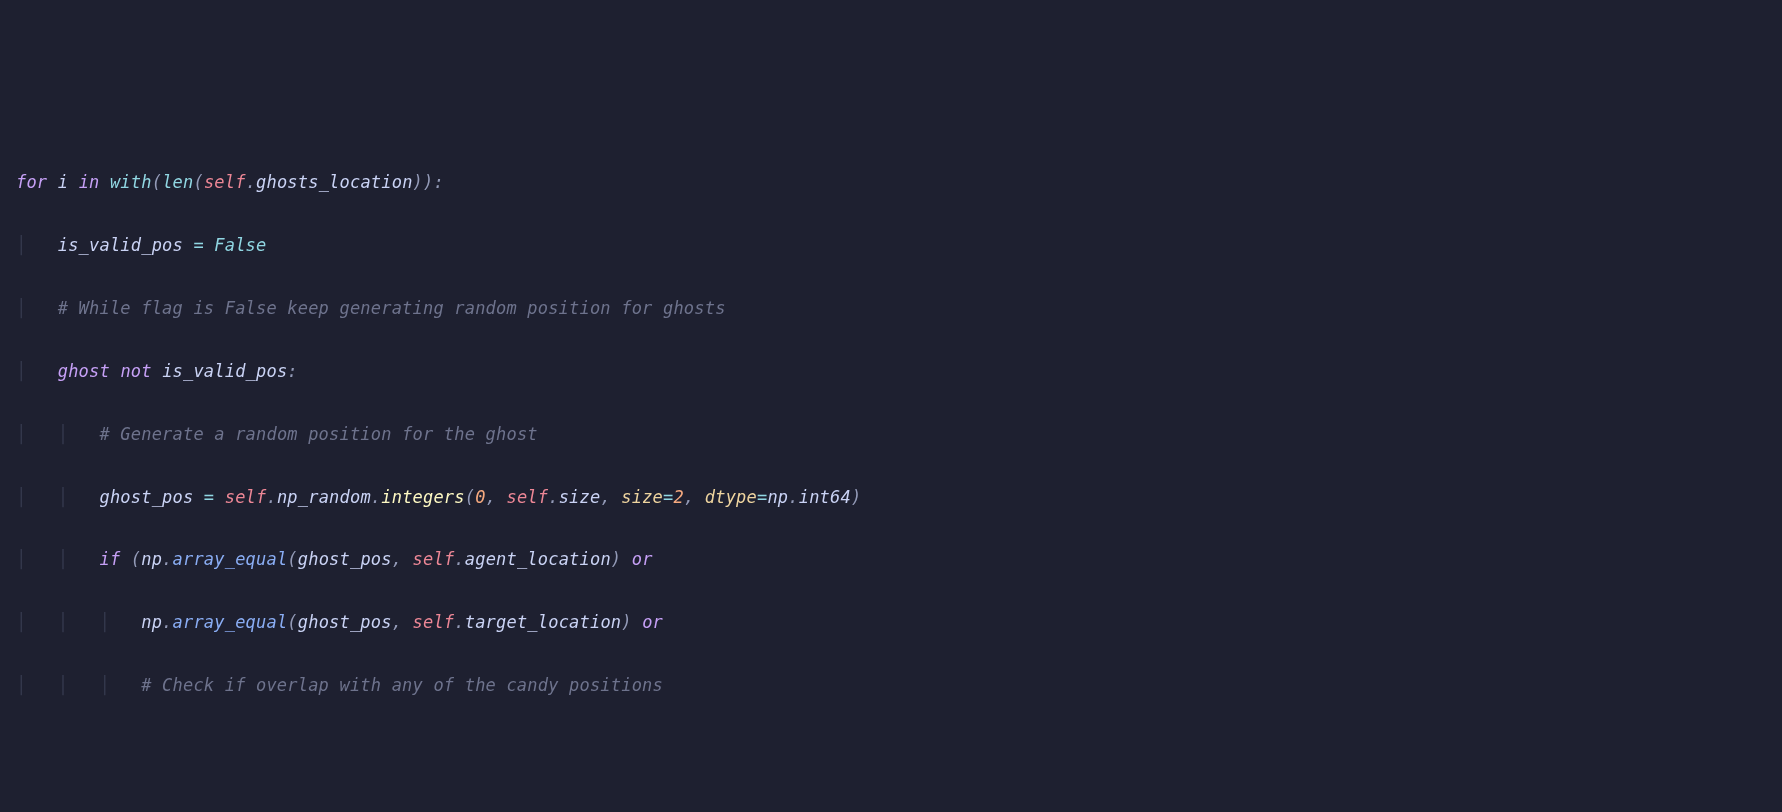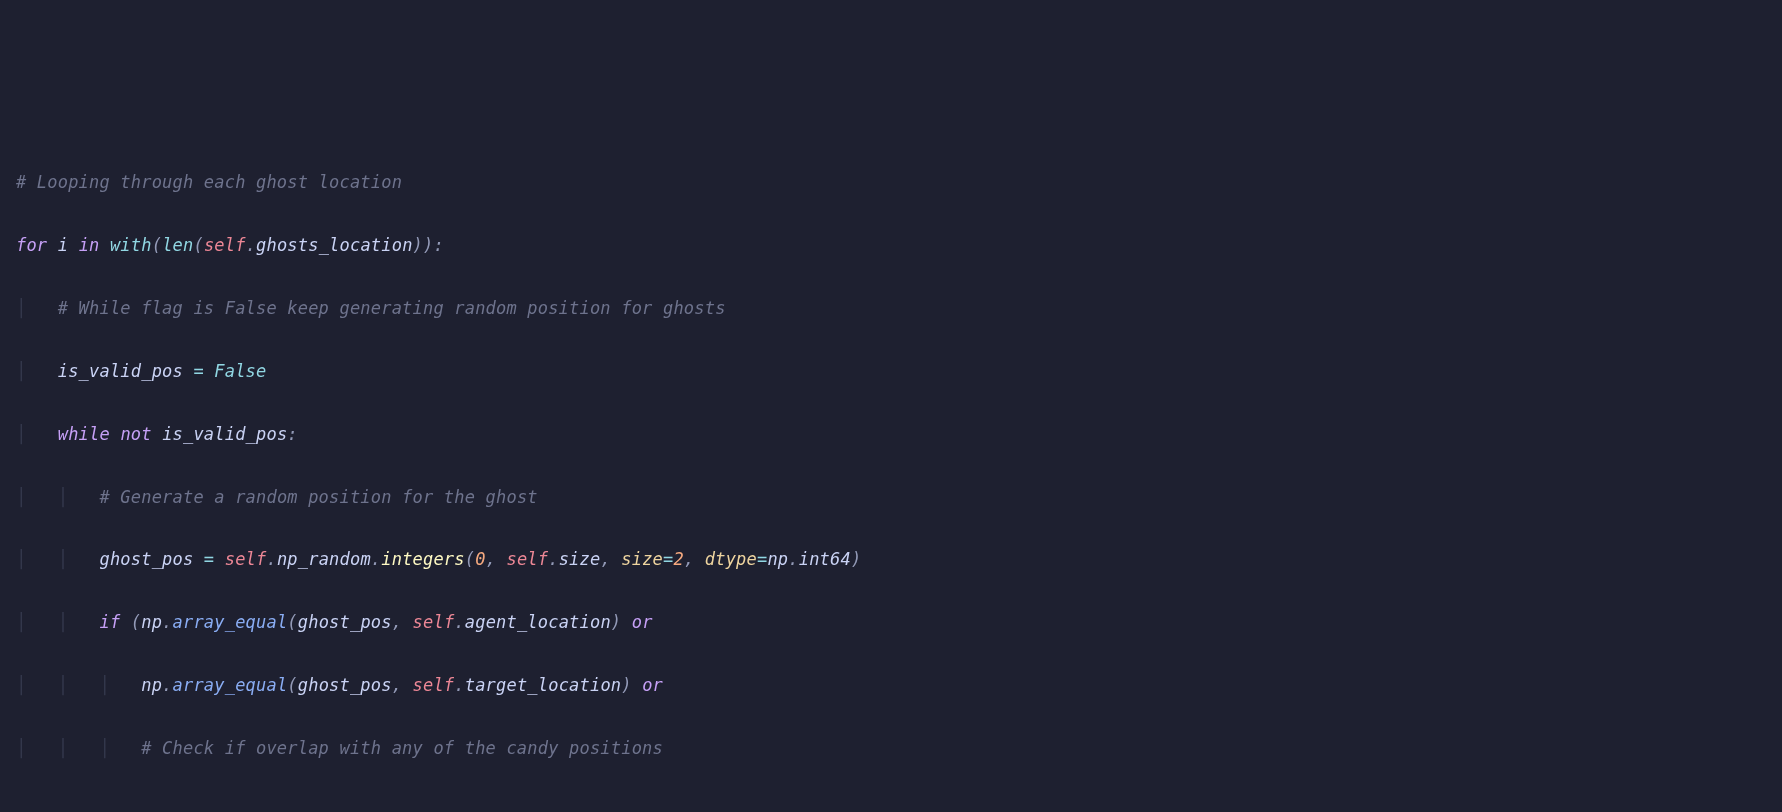--- a/index.html
+++ b/index.html
@@ -29,25 +29,24 @@
   .op { color: #91d7e3; font-style: italic; }
   .param { color: #eed49f; font-style: italic; }
   .guide { color: #363a4f; font-style: normal; }
 </style>
 </head>
 <body>
 
 
 
 <div>
-<span class="line"><span class="comment"># Looping through each ghost location</span></span>
 <span class="line"><span class="kw">for</span> <span class="var">i</span> <span class="kw">in</span> <span class="builtin">with</span><span class="paren">(</span><span class="builtin">len</span><span class="paren">(</span><span class="self">self</span><span class="paren">.</span><span class="prop">ghosts_location</span><span class="paren">)):</span></span>
+<span class="line"><span class="guide">│   </span><span class="var">is_valid_pos</span> <span class="op">=</span> <span class="builtin">False</span></span>
 <span class="line"><span class="guide">│   </span><span class="comment"># While flag is False keep generating random position for ghosts</span></span>
-<span class="line"><span class="guide">│   </span><span class="var">is_valid_pos</span> <span class="op">=</span> <span class="builtin">False</span></span>
-<span class="line"><span class="guide">│   </span><span class="kw">while</span> <span class="kw">not</span> <span class="var">is_valid_pos</span><span class="paren">:</span></span>
+<span class="line"><span class="guide">│   </span><span class="kw">ghost</span> <span class="kw">not</span> <span class="var">is_valid_pos</span><span class="paren">:</span></span>
 <span class="line"><span class="guide">│   │   </span><span class="comment"># Generate a random position for the ghost</span></span>
 <span class="line"><span class="guide">│   │   </span><span class="var">ghost_pos</span> <span class="op">=</span> <span class="self">self</span><span class="paren">.</span><span class="prop">np_random</span><span class="paren">.</span><span class="method">integers</span><span class="paren">(</span><span class="num">0</span><span class="paren">, </span><span class="self">self</span><span class="paren">.</span><span class="prop">size</span><span class="paren">, </span><span class="param">size</span><span class="op">=</span><span class="num">2</span><span class="paren">, </span><span class="param">dtype</span><span class="op">=</span><span class="prop">np</span><span class="paren">.</span><span class="prop">int64</span><span class="paren">)</span></span>
 <span class="line"><span class="guide">│   │   </span><span class="kw">if</span> <span class="paren">(</span><span class="prop">np</span><span class="paren">.</span><span class="methodit">array_equal</span><span class="paren">(</span><span class="var">ghost_pos</span><span class="paren">, </span><span class="self">self</span><span class="paren">.</span><span class="prop">agent_location</span><span class="paren">)</span> <span class="kw">or</span></span>
 <span class="line"><span class="guide">│   │   │   </span><span class="prop">np</span><span class="paren">.</span><span class="methodit">array_equal</span><span class="paren">(</span><span class="var">ghost_pos</span><span class="paren">, </span><span class="self">self</span><span class="paren">.</span><span class="prop">target_location</span><span class="paren">)</span> <span class="kw">or</span></span>
 <span class="line"><span class="guide">│   │   │   </span><span class="comment"># Check if overlap with any of the candy positions</span></span>
 
 
 
 
 

